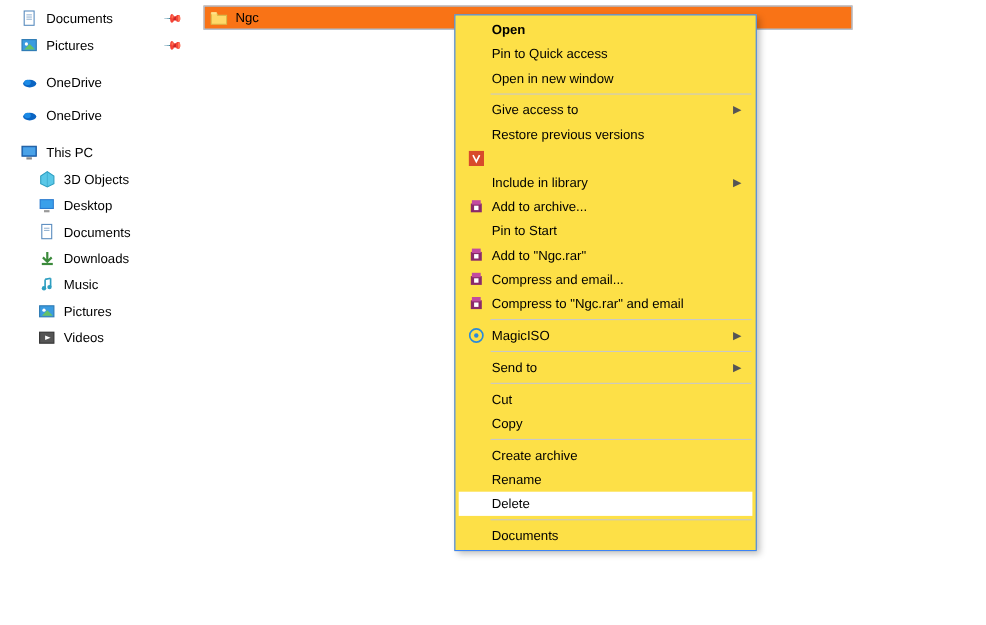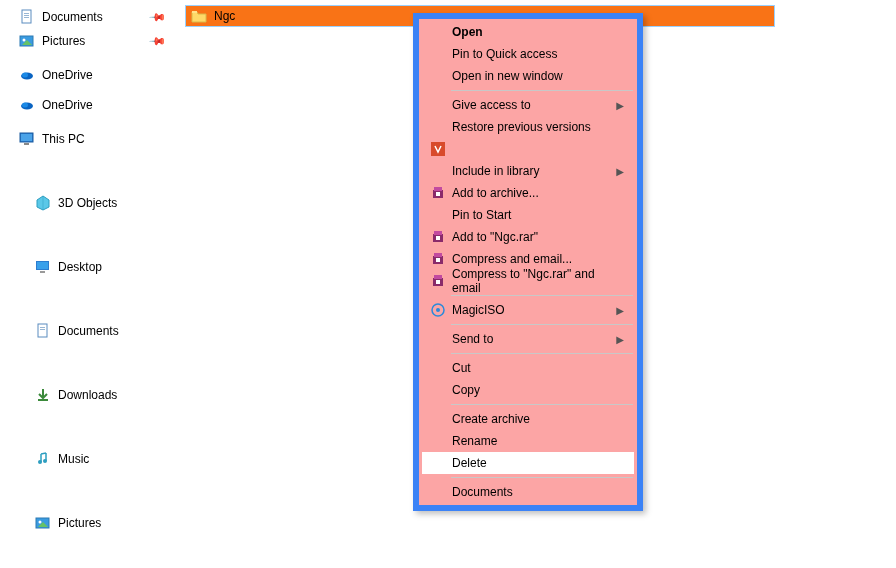--- a/index.html
+++ b/index.html
@@ -37,21 +37,21 @@
       color: #000;
       font-size: 12px;
     }
     .tree-item .pin {
       position: absolute;
       right: 10px;
       color: #8a8a8a;
       font-size: 11px;
       transform: rotate(45deg);
     }
-    .indent { padding-left: 16px; margin-top: 40px; }
+    .indent { padding-left: 16px; }
     .gap { height: 10px; }
 
     .main {
       flex: 1;
       position: relative;
       padding: 5px 10px;
     }
     .folder-row {
       display: flex;
       align-items: center;
@@ -64,23 +64,23 @@
     .folder-row .icon {
       width: 18px; height: 18px; margin-right: 6px;
       display: inline-flex; align-items: center; justify-content: center;
     }
     .folder-row .label { font-size: 12px; }
 
     .context-menu {
       position: absolute;
       left: 413px;
       top: 13px;
-      width: 230px;
-      background: #fca5a5;
-      border: 6px solid #3b82f6;
+      width: 275px;
+      background: #fde047;
+      border: 1px solid #3b82f6;
       box-shadow: 3px 3px 6px rgba(0,0,0,0.25);
       padding: 2px;
     }
     .menu-item {
       display: flex;
       align-items: center;
       height: 22px;
       padding: 0 24px 0 6px;
       cursor: default;
       position: relative;

